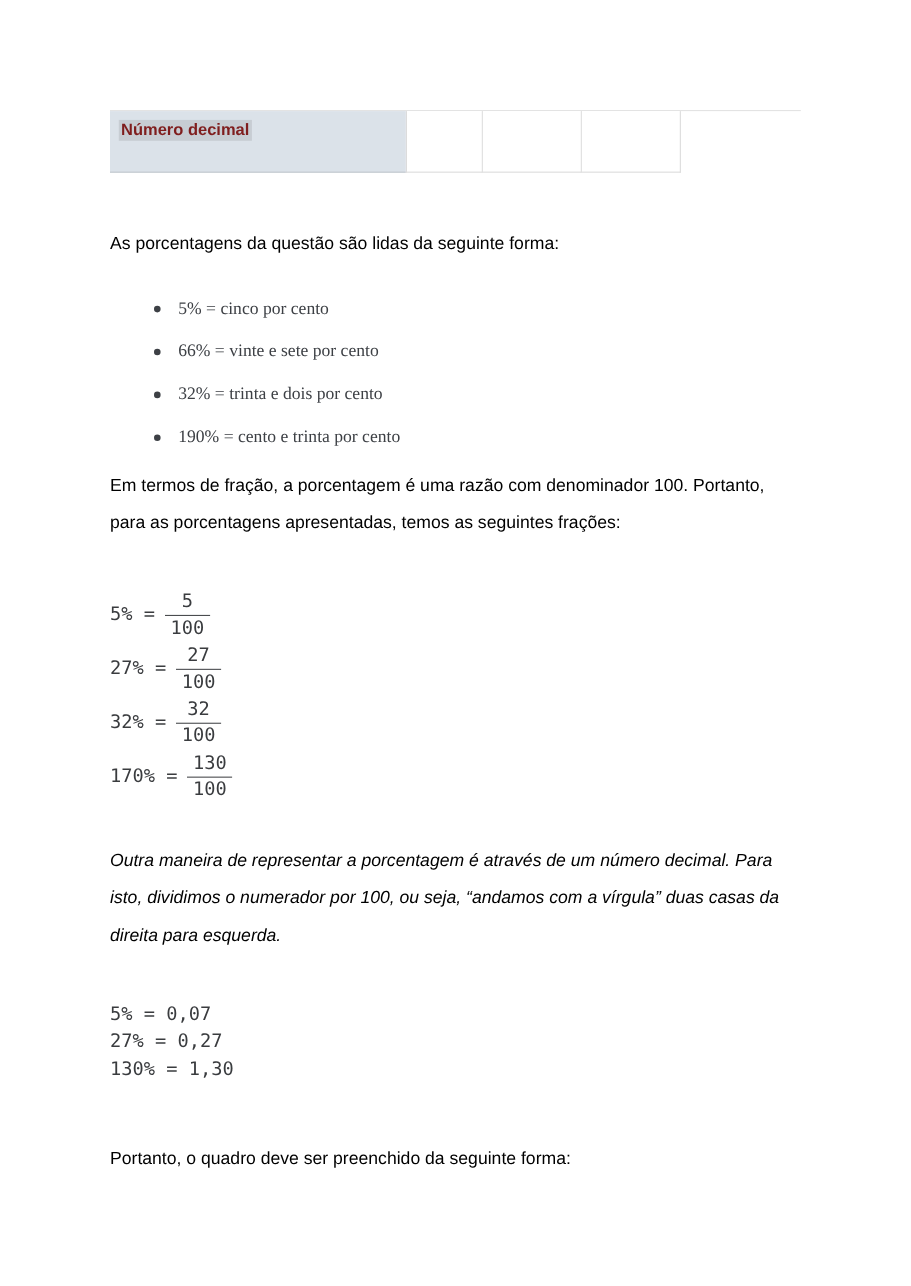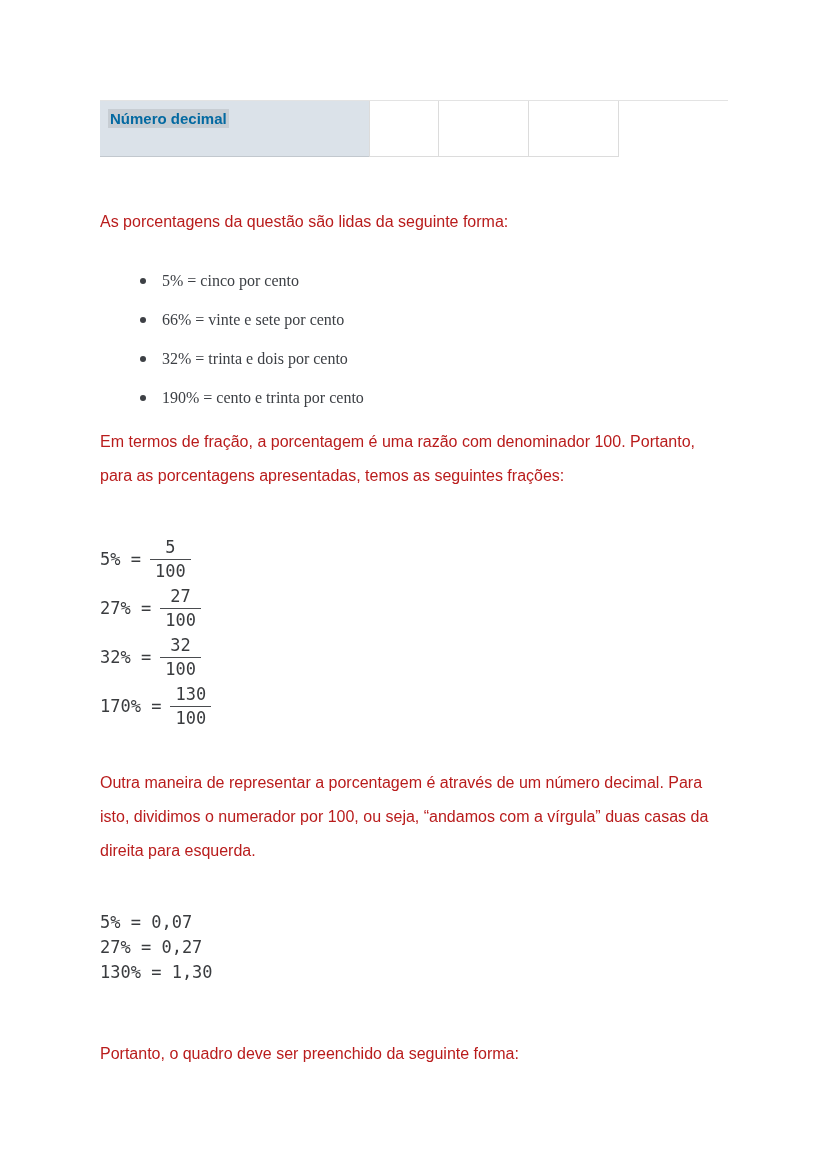--- a/index.html
+++ b/index.html
@@ -32,44 +32,44 @@
     width: 524px;
   }
   .cell { height: 56px; }
   .header-cell {
     width: 269px;
     background: #dbe2e9;
     border-bottom: 1px solid #c2c8ce;
     padding: 9px 8px;
     font-size: 15px;
     font-weight: bold;
-    color: #0369a1;
+    color: #7f1d1d;
   }
   .header-cell .highlight {
     background: #c7cdd3;
     padding: 1px 2px;
   }
   .empty {
     border-right: 1px solid #dcdcdc;
     border-bottom: 1px solid #dcdcdc;
     background: #ffffff;
   }
   .c2 { width: 70px; border-left: 1px solid #dcdcdc; }
   .c3 { width: 90px; }
   .c4 { width: 90px; }
 
   
   .para {
     font-size: 16px;
     line-height: 34px;
-    color: #b91c1c;
+    color: #000000;
   }
   .p1 { margin-top: 48px; }
   .p2 { margin-top: 16px; }
-  .p3 { margin-top: 38px; }
+  .p3 { margin-top: 38px; font-style: italic; }
   .p4 { margin-top: 52px; }
 
   
   .bullets {
     list-style: none;
     margin-top: 30px;
     margin-left: 40px;
     font-family: Liberation Serif, serif;
   }
   .bullet-item {

